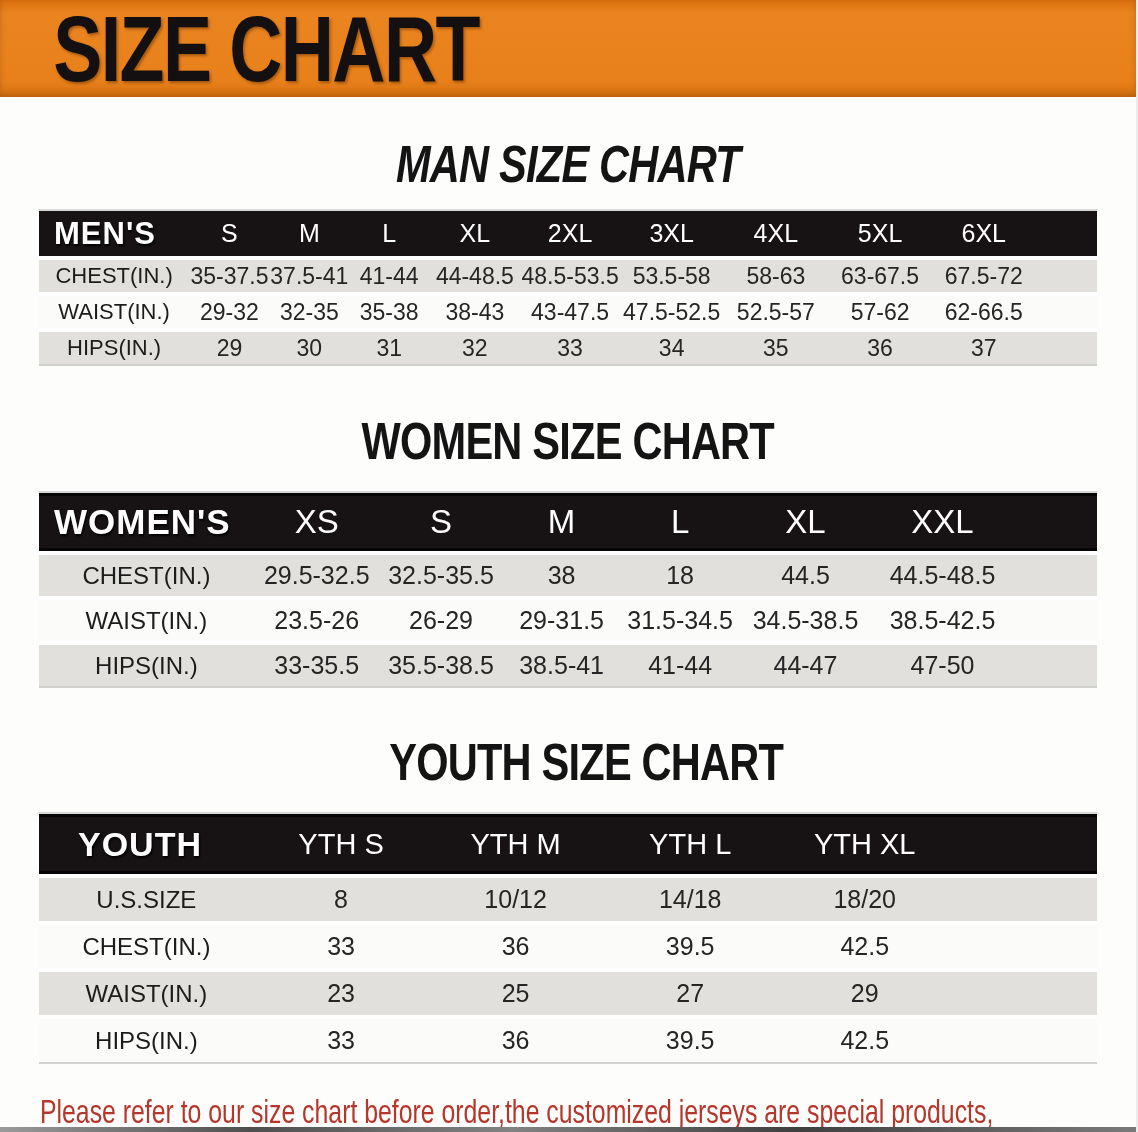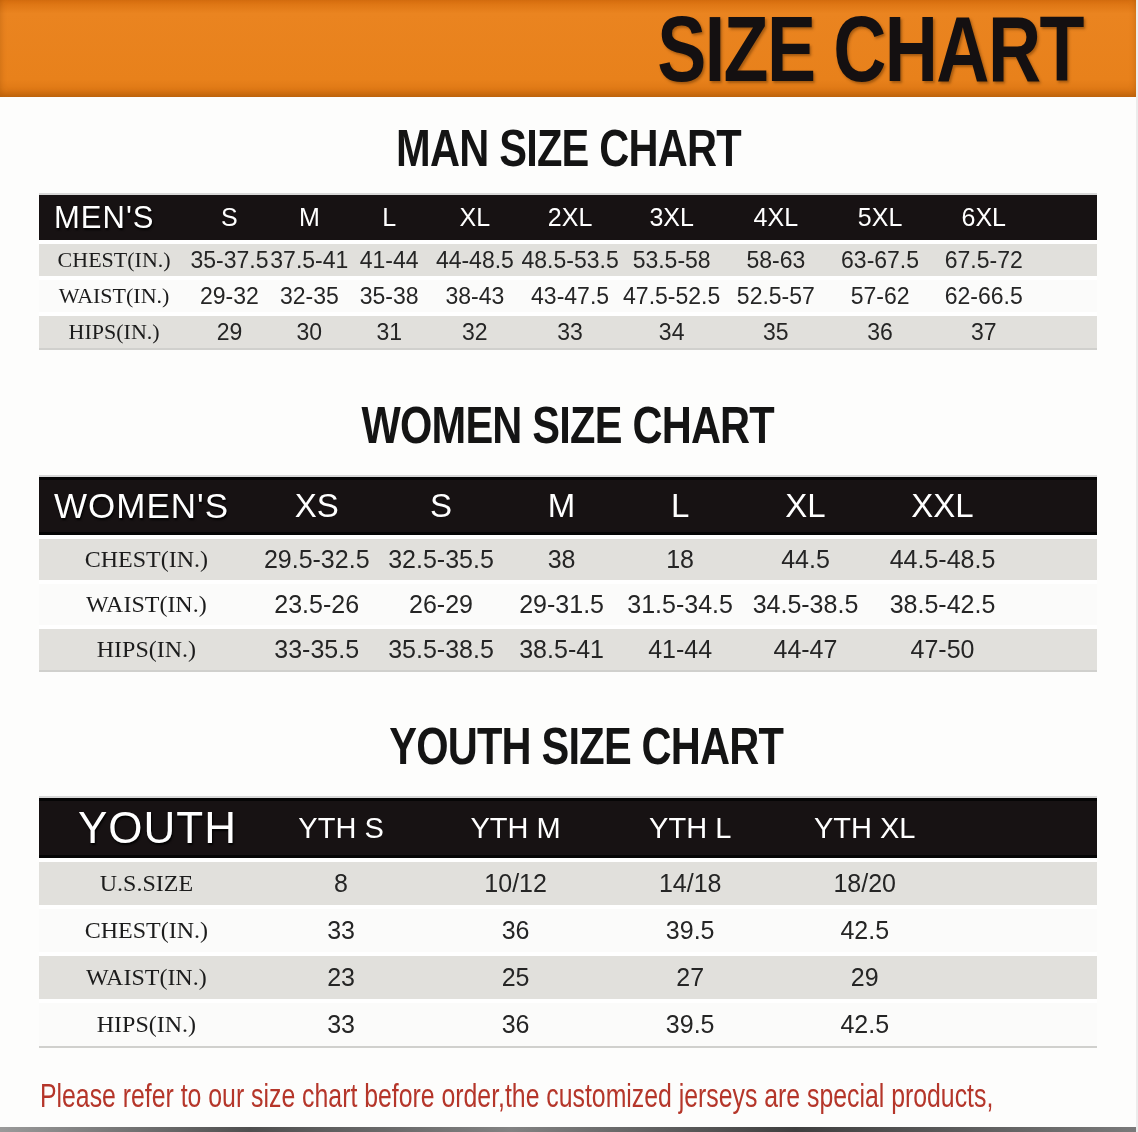--- a/index.html
+++ b/index.html
@@ -8,78 +8,78 @@
     background:#fdfdfc;
     font-family:"Liberation Sans", sans-serif;
     position:relative;
   }
   .page{width:1138px;height:1132px;position:relative;border-right:2px solid #ececec;box-sizing:border-box;}
 
   
   .banner{
     height:97px;
     background:linear-gradient(180deg,#d9700f 0%,#ea8420 14%,#e8811b 82%,#d97311 100%);
-    display:flex;align-items:center;justify-content:flex-end;
+    display:flex;align-items:center;justify-content:flex-start;
     box-shadow:inset 0 -3px 6px rgba(120,60,0,.35);
   }
   .banner h1{
     margin:0;color:#141011;font-size:92px;font-weight:800;line-height:1;
     display:inline-block;transform:scaleX(.80);letter-spacing:-2px;
     text-shadow:2px 2px 3px rgba(80,40,0,.45);
     white-space:nowrap;
   }
 
   
   .section-title{
     text-align:center;margin:0;color:#141414;
     font-size:52px;font-weight:800;line-height:1;white-space:nowrap;
   }
   .section-title span{display:inline-block;transform:scaleX(.80);letter-spacing:-1px;}
-  .st-men{margin-top:25px;}
+  .st-men{margin-top:41px;font-style:italic;}
   .st-women{margin-top:49px;}
   .st-youth{margin-top:48px;padding-left:37px;}
 
   
   .tbl-wrap{width:1058px;margin:0 auto;}
   table.size-table{
     width:100%;border-collapse:collapse;table-layout:fixed;
     border-top:2px solid #d8d8d8;border-bottom:2px solid #d0d0cd;
   }
   .tw-men{margin-top:19px;}
   .tw-women{margin-top:24px;}
   .tw-youth{margin-top:24px;}
 
   thead th{
     background:#171213;color:#fff;font-weight:500;text-align:center;
     padding:0;border:0;white-space:nowrap;
   }
   thead th.head-label{
-    text-align:left;padding-left:15px;font-weight:400;letter-spacing:1px;
+    text-align:left;padding-left:15px;font-weight:700;letter-spacing:1px;
     text-shadow:1px 2px 2px rgba(0,0,0,.9);
   }
   .t-women thead th, .t-youth thead th{box-shadow:inset 0 -3px 0 #050505, inset 0 3px 0 #050505;margin-top:40px;}
 
   .t-men   thead th{height:45px;font-size:25px;}
   .t-men   thead th.head-label{font-size:31px;}
   .t-women thead th{height:58px;font-size:33px;}
   .t-women thead th.head-label{font-size:35px;}
   .t-youth thead th{height:60px;font-size:29px;}
-  .t-youth thead th.head-label{font-size:44px;padding-left:39px;}
+  .t-youth thead th.head-label{font-size:34px;padding-left:39px;}
 
   tbody tr{border-top:4px solid #ffffff;}
   tbody tr:nth-child(odd){background:#e1e0dc;}
   tbody tr:nth-child(even){background:#fbfbfa;}
   tbody td{
     text-align:center;color:#252525;padding:0;white-space:nowrap;
     font-weight:400;
   }
   .t-men   tbody td{height:32px;font-size:23px;}
   .t-women tbody td{height:41px;font-size:25px;}
   .t-youth tbody td{height:43px;font-size:25px;}
-  tbody td.row-label{font-size:22px;color:#1c1c1c;font-family:Liberation Serif, serif;}
+  tbody td.row-label{font-size:22px;color:#1c1c1c;}
   .t-women tbody td.row-label,.t-youth tbody td.row-label{font-size:24px;}
 
   
   .notice{margin:24px 0 0 40px;}
   .notice p{
     margin:0;color:#b5362a;font-size:34px;font-weight:500;line-height:47px;
     transform:scaleX(.73);transform-origin:left center;white-space:nowrap;
   }
 
   .bottom-strip{

